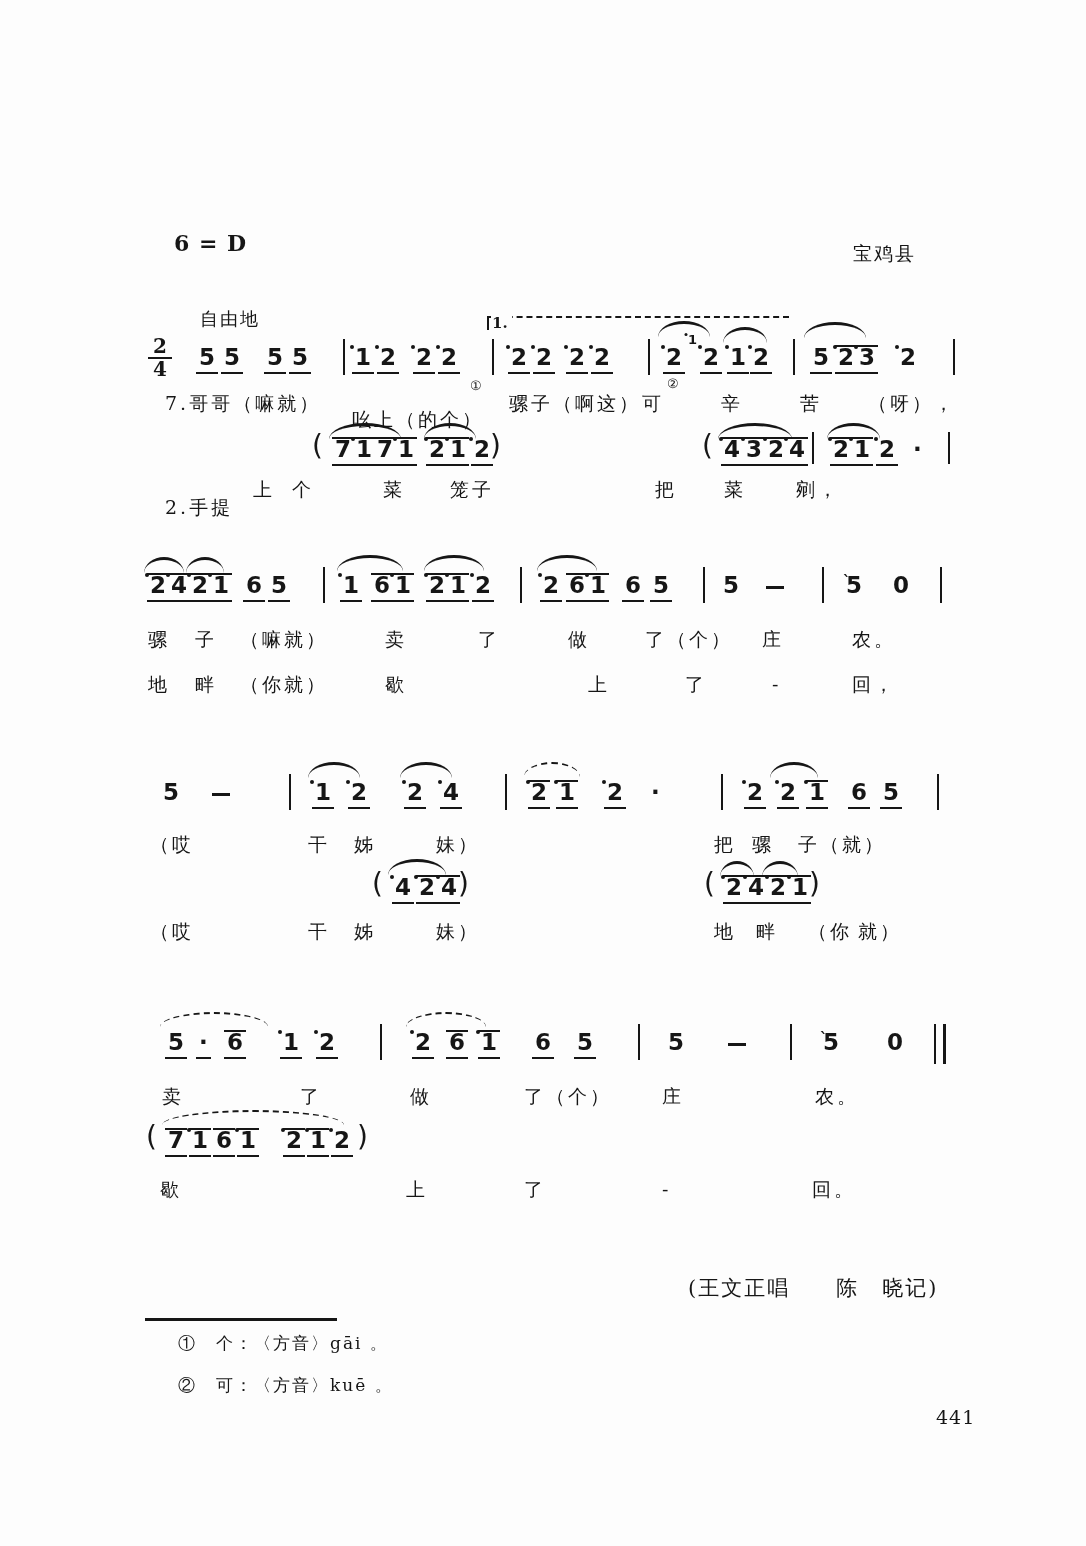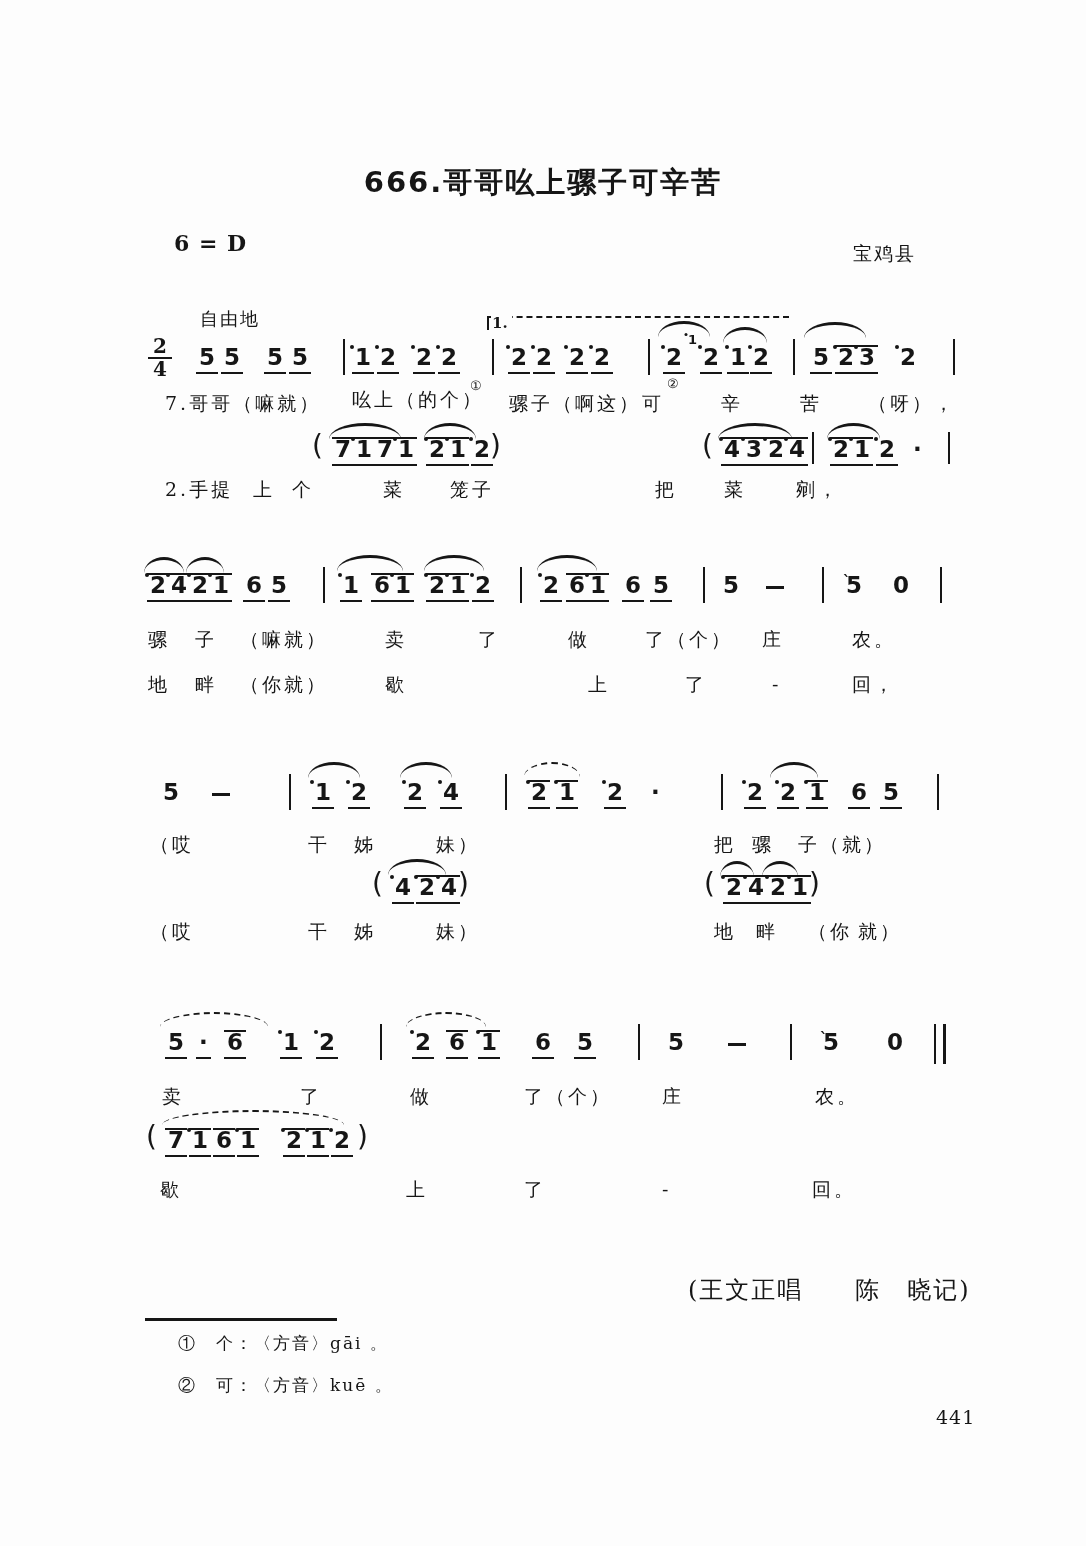--- a/index.html
+++ b/index.html
@@ -39,34 +39,33 @@
   .volta span{position:absolute;left:2px;top:-4px;font:700 15px "DejaVu Serif",serif;
         background:#fdfdfd;padding:0 4px 0 1px;}
   .paren{position:absolute;font:400 28px "DejaVu Sans",sans-serif;line-height:30px;}
   .lyr{position:absolute;font-size:19px;letter-spacing:3px;line-height:22px;white-space:nowrap;
        font-family:"DejaVu Serif","Liberation Serif",serif;}
   .supn{position:absolute;font-size:13px;white-space:nowrap;
        font-family:"DejaVu Serif","Liberation Serif",serif;}
   .hl{position:absolute;height:3px;background:#161616;}
 
   
-  .attr{left:688px;top:1274px;font-size:24px;letter-spacing:2px;
+  .attr{left:688px;top:1274px;font-size:21px;letter-spacing:2px;
         font-family:"DejaVu Serif","Liberation Serif",serif;}
   .fn{left:178px;font-size:17px;letter-spacing:2px;
       font-family:"DejaVu Serif","Liberation Serif",serif;}
   .fn1{top:1332px;} .fn2{top:1374px;}
   .pnum{left:936px;top:1406px;font:400 19px "DejaVu Serif",serif;letter-spacing:1px;}
   .wm{left:18px;top:1482px;font:400 25px "DejaVu Serif",serif;color:#fa9186;letter-spacing:1px;}
   .wm::first-letter{font-size:37px;font-weight:700;color:#f87a6d;}
 </style>
 </head>
 <body>
 
 <div class="page">
-  <div class="abs title">666.哥哥吆上骡子可辛苦</div>
   <div class="abs key">6 = D</div>
   <div class="abs region">宝鸡县</div>
   <div class="abs tempo">自由地</div>
 
   <div class="abs ts">
     <b>2</b>
     <i></i>
     <b>4</b>
   </div>
 
@@ -97,21 +96,21 @@
       <div class="bar" style="left: 793px; top: 339px; position: absolute; height: 36px;"></div>
       <div class="n u1" style="left: 810px; top: 345px; position: absolute;">5</div>
       <div class="n u1" style="left: 835px; top: 345px; position: absolute;">2<div class="od" style="left: 0px; top: 0px; position: absolute;"></div><div class="ul2" style="left: 0px; top: 0px; position: absolute;"></div></div>
       <div class="n u1" style="left: 856px; top: 345px; position: absolute;">3<div class="od" style="left: 0px; top: 0px; position: absolute;"></div><div class="ul2" style="left: 0px; top: 0px; position: absolute;"></div></div>
       <div class="n" style="left: 897px; top: 345px; position: absolute;">2<div class="od" style="left: 0px; top: 0px; position: absolute;"></div></div>
       <div class="bar" style="left: 953px; top: 339px; position: absolute; height: 36px;"></div>
       <div class="slur" style="left: 658px; top: 321px; position: absolute; width: 52px;"></div>
       <div class="slur" style="left: 723px; top: 327px; position: absolute; width: 44px;"></div>
       <div class="slur" style="left: 804px; top: 322px; position: absolute; width: 62px;"></div>
       <div class="lyr" style="left: 165px; top: 392px; position: absolute;">7.哥哥（嘛就）</div>
-      <div class="lyr" style="left: 352px; top: 388px; position: absolute;">吆上（的个）</div>
+      <div class="lyr" style="left: 352px; top: 408px; position: absolute;">吆上（的个）</div>
       <div class="supn" style="left: 470px; top: 378px; position: absolute;">①</div>
       <div class="lyr" style="left: 509px; top: 392px; position: absolute;">骡子（啊这）</div>
       <div class="lyr" style="left: 642px; top: 392px; position: absolute;">可</div>
       <div class="supn" style="left: 667px; top: 376px; position: absolute;">②</div>
       <div class="lyr" style="left: 721px; top: 392px; position: absolute;">辛</div>
       <div class="lyr" style="left: 800px; top: 392px; position: absolute;">苦</div>
       <div class="lyr" style="left: 868px; top: 392px; position: absolute;">（呀），</div>
       <div class="paren" style="left: 312px; top: 431px; position: absolute;">(</div>
       <div class="n u1" style="left: 332px; top: 437px; position: absolute;">7<div class="ul2" style="left: 0px; top: 0px; position: absolute;"></div></div>
       <div class="n u1" style="left: 353px; top: 437px; position: absolute;">1<div class="od" style="left: 0px; top: 0px; position: absolute;"></div><div class="ul2" style="left: 0px; top: 0px; position: absolute;"></div></div>
@@ -129,21 +128,21 @@
       <div class="n u1" style="left: 765px; top: 437px; position: absolute;">2<div class="od" style="left: 0px; top: 0px; position: absolute;"></div><div class="ul2" style="left: 0px; top: 0px; position: absolute;"></div></div>
       <div class="n u1" style="left: 786px; top: 437px; position: absolute;">4<div class="od" style="left: 0px; top: 0px; position: absolute;"></div><div class="ul2" style="left: 0px; top: 0px; position: absolute;"></div></div>
       <div class="bar" style="left: 812px; top: 432px; position: absolute; height: 32px;"></div>
       <div class="n u1" style="left: 830px; top: 437px; position: absolute;">2<div class="od" style="left: 0px; top: 0px; position: absolute;"></div><div class="ul2" style="left: 0px; top: 0px; position: absolute;"></div></div>
       <div class="n u1" style="left: 851px; top: 437px; position: absolute;">1<div class="od" style="left: 0px; top: 0px; position: absolute;"></div><div class="ul2" style="left: 0px; top: 0px; position: absolute;"></div></div>
       <div class="n u1" style="left: 876px; top: 437px; position: absolute;">2<div class="od" style="left: 0px; top: 0px; position: absolute;"></div></div>
       <div class="n" style="left: 910px; top: 437px; position: absolute;">·</div>
       <div class="bar" style="left: 948px; top: 432px; position: absolute; height: 32px;"></div>
       <div class="slur" style="left: 718px; top: 423px; position: absolute; width: 74px;"></div>
       <div class="slur" style="left: 827px; top: 423px; position: absolute; width: 53px;"></div>
-      <div class="lyr" style="left: 165px; top: 478px; position: absolute;">2.手提</div>
+      <div class="lyr" style="left: 165px; top: 496px; position: absolute;">2.手提</div>
       <div class="lyr" style="left: 253px; top: 478px; position: absolute;">上</div>
       <div class="lyr" style="left: 292px; top: 478px; position: absolute;">个</div>
       <div class="lyr" style="left: 383px; top: 478px; position: absolute;">菜</div>
       <div class="lyr" style="left: 450px; top: 478px; position: absolute;">笼子</div>
       <div class="lyr" style="left: 655px; top: 478px; position: absolute;">把</div>
       <div class="lyr" style="left: 724px; top: 478px; position: absolute;">菜</div>
       <div class="lyr" style="left: 796px; top: 478px; position: absolute;">剜，</div>
       <div class="n u1" style="left: 147px; top: 573px; position: absolute;">2<div class="od" style="left: 0px; top: 0px; position: absolute;"></div><div class="ul2" style="left: 0px; top: 0px; position: absolute;"></div></div>
       <div class="n u1" style="left: 168px; top: 573px; position: absolute;">4<div class="od" style="left: 0px; top: 0px; position: absolute;"></div><div class="ul2" style="left: 0px; top: 0px; position: absolute;"></div></div>
       <div class="n u1" style="left: 189px; top: 573px; position: absolute;">2<div class="od" style="left: 0px; top: 0px; position: absolute;"></div><div class="ul2" style="left: 0px; top: 0px; position: absolute;"></div></div>

